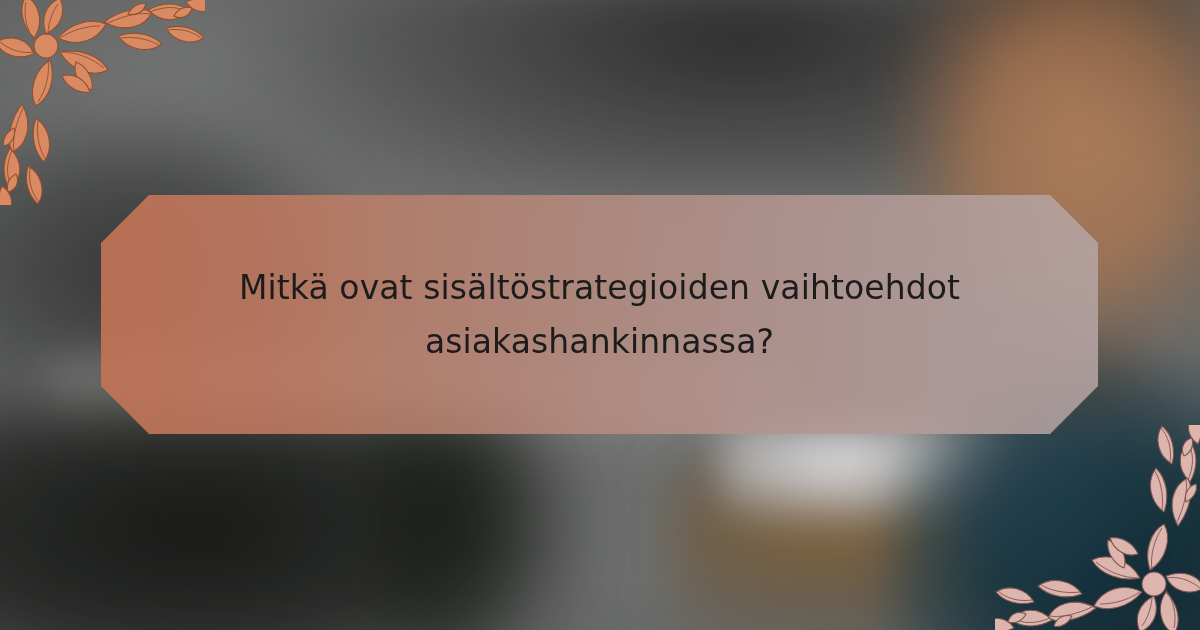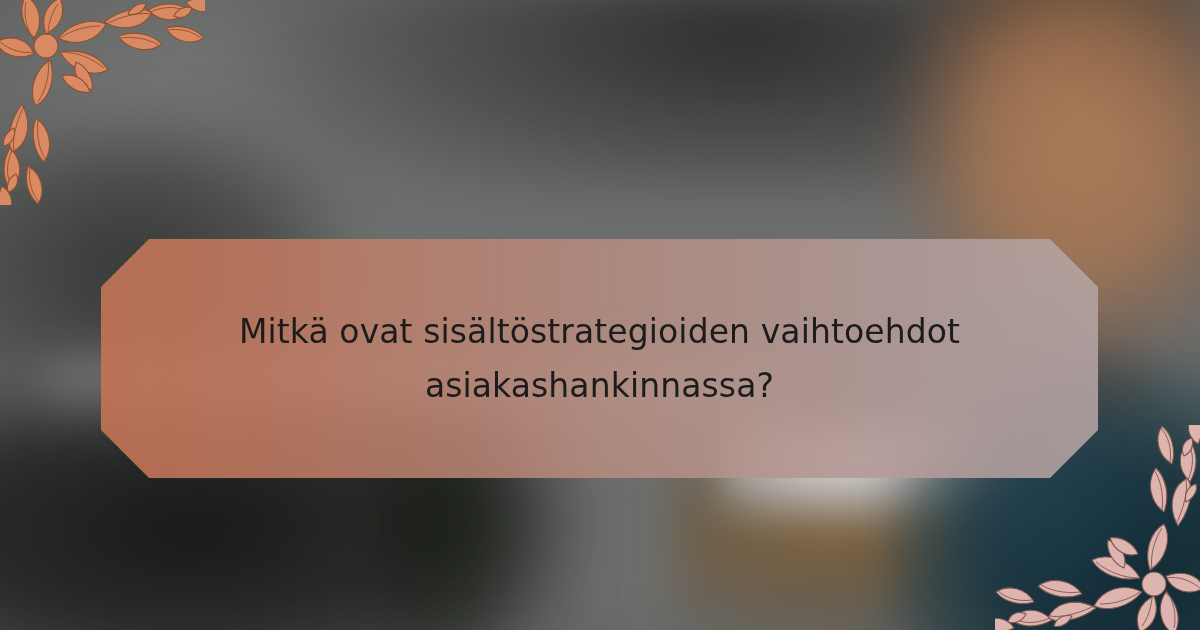--- a/index.html
+++ b/index.html
@@ -215,21 +215,20 @@
       rgba(183,132,116,0.88) 38%,
       rgba(180,143,133,0.88) 56%,
       rgba(180,152,148,0.88) 74%,
       rgba(180,160,159,0.88) 90%,
       rgba(181,164,164,0.88) 100%);
     -webkit-clip-path: polygon(48px 0, calc(100% - 48px) 0, 100% 48px, 100% calc(100% - 48px), calc(100% - 48px) 100%, 48px 100%, 0 calc(100% - 48px), 0 48px);
     clip-path: polygon(48px 0, calc(100% - 48px) 0, 100% 48px, 100% calc(100% - 48px), calc(100% - 48px) 100%, 48px 100%, 0 calc(100% - 48px), 0 48px);
     display: flex;
     align-items: center;
     justify-content: center;
-    margin-top: 44px;
   }
 
   .card-title {
     margin: 0;
     padding: 0 96px;
     width: 100%;
     box-sizing: border-box;
     text-align: center;
     font-size: 33px;
     font-weight: 400;

